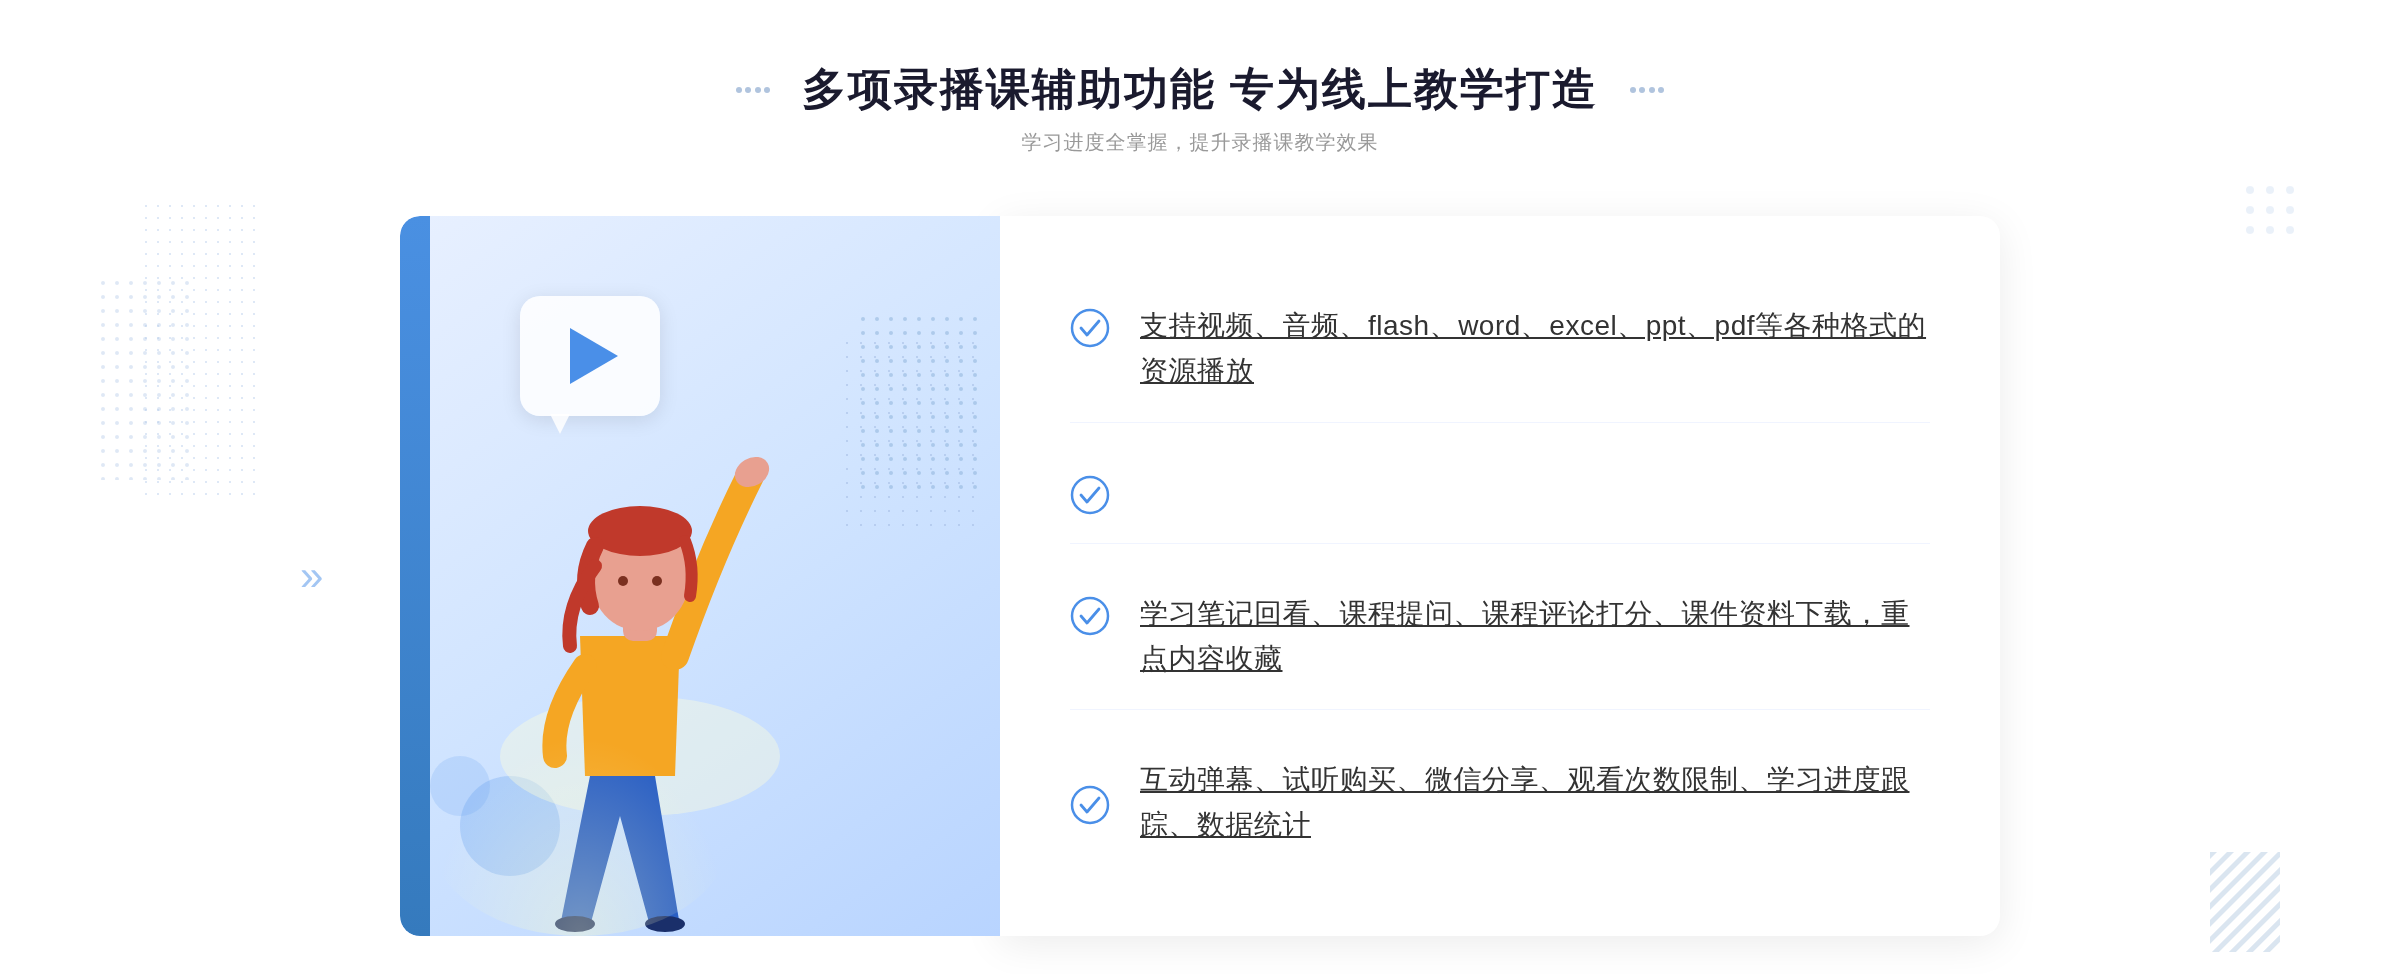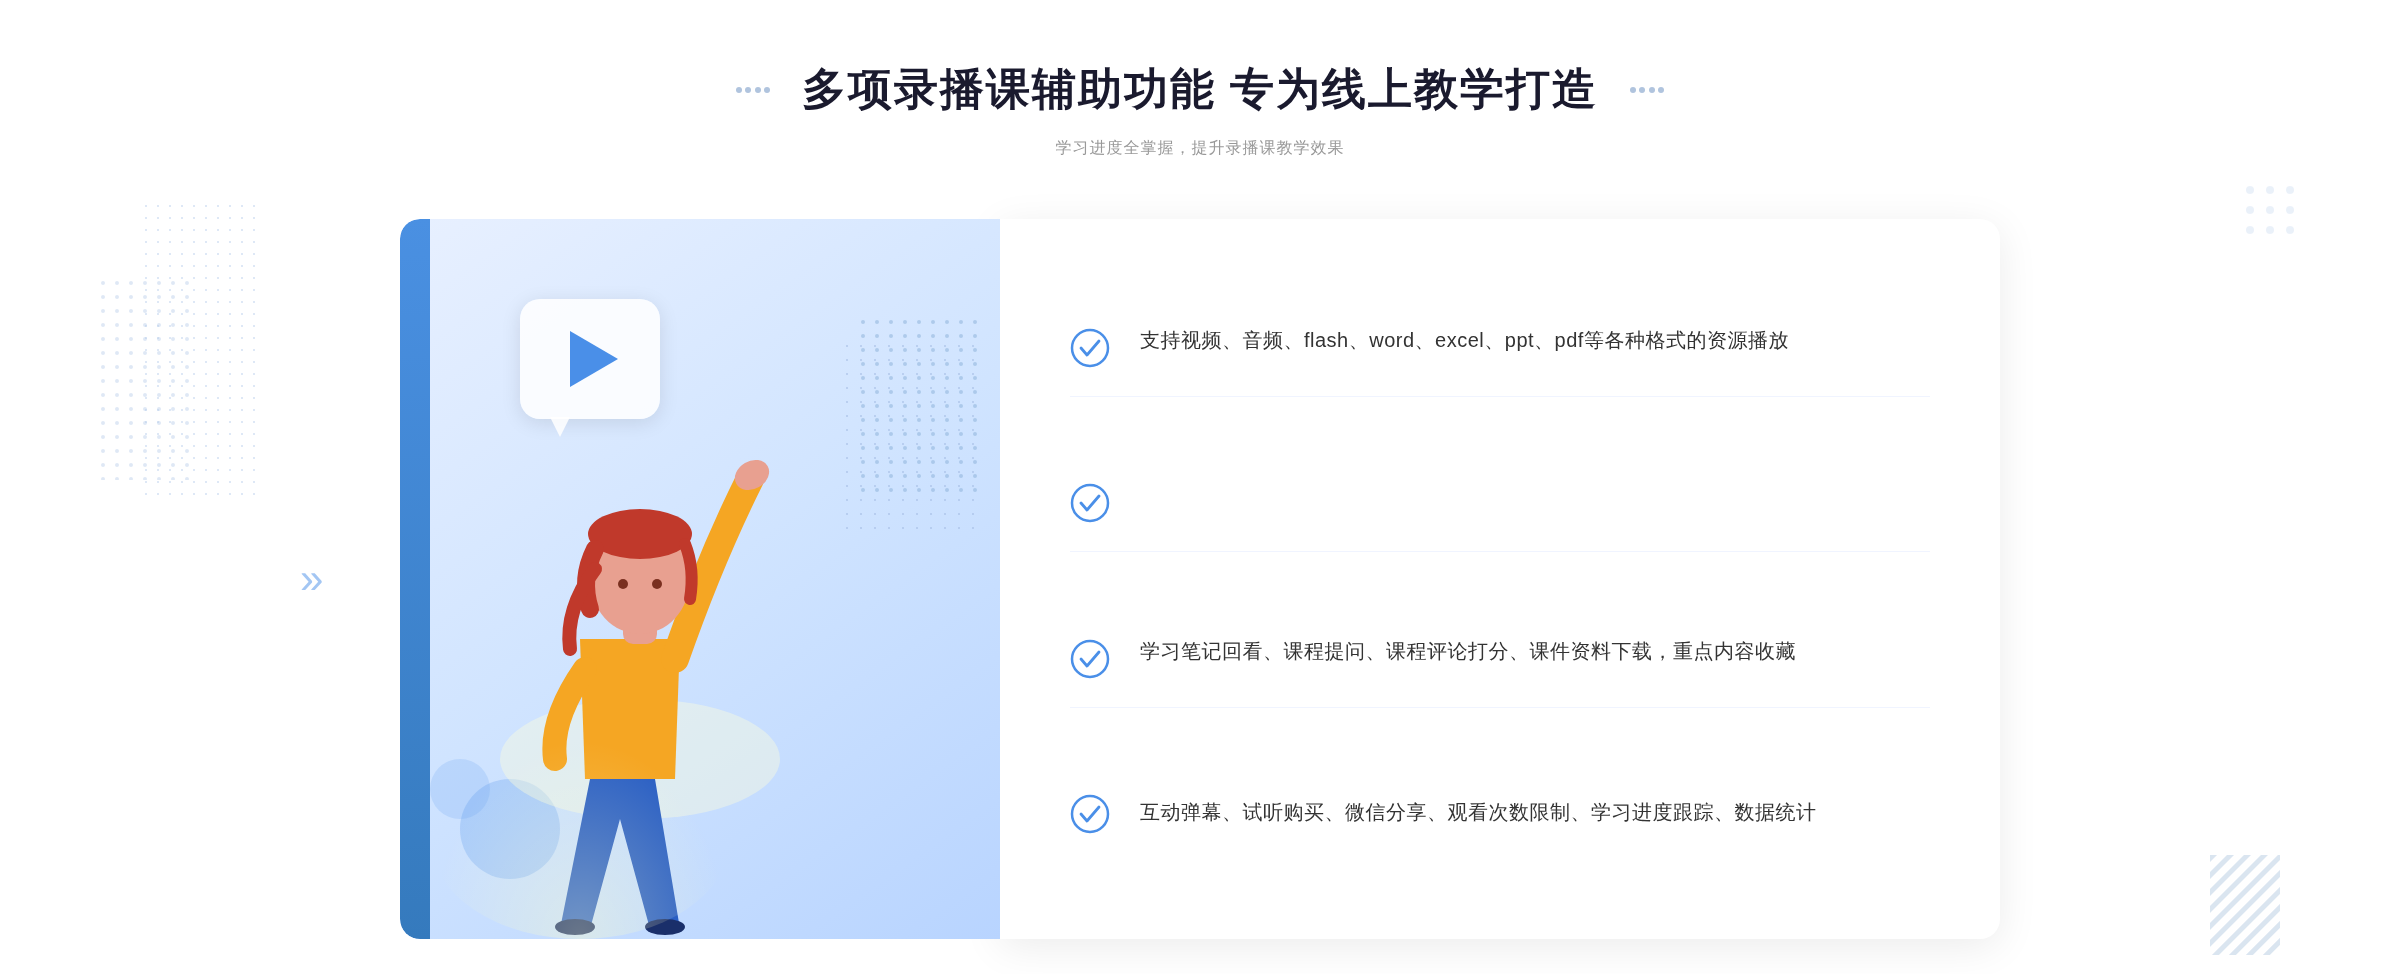--- a/index.html
+++ b/index.html
@@ -44,21 +44,21 @@
       text-align: center;
       margin-bottom: 60px;
       position: relative;
     }
 
     .header-title-row {
       display: flex;
       align-items: center;
       justify-content: flex-end;
       gap: 32px;
-      margin-bottom: 19px;
+      margin-bottom: 10px;
     }
 
     .header-decoration {
       display: flex;
       align-items: center;
       gap: 4px;
       color: #b0c4de;
     }
 
     .dot-pair {
@@ -75,21 +75,21 @@
     }
 
     .header-title {
       font-size: 44px;
       font-weight: 600;
       color: #1a1a2e;
       letter-spacing: 2px;
     }
 
     .header-subtitle {
-      font-size: 16px;
+      font-size: 20px;
       color: #999999;
       letter-spacing: 1px;
     }
 
     
     .main-content {
       display: flex;
       width: 1600px;
       gap: 0;
       align-items: stretch;
@@ -235,24 +235,25 @@
       height: 40px;
       margin-top: 4px;
     }
 
     .check-icon svg {
       width: 40px;
       height: 40px;
     }
 
     .feature-text {
-      font-size: 20px;
+      font-size: 28px;
       color: #333333;
       line-height: 1.6;
       letter-spacing: 0.5px;
+      text-decoration: underline;
     }
   </style>
 </head>
 <body>
 
 <div class="page-container">
 
   <div style="position:absolute; left:100px; top:280px; opacity:0.4;">
     <svg width="90" height="200" viewBox="0 0 90 200">
       <pattern id="dots1" x="0" y="0" width="14" height="14" patternUnits="userSpaceOnUse">

